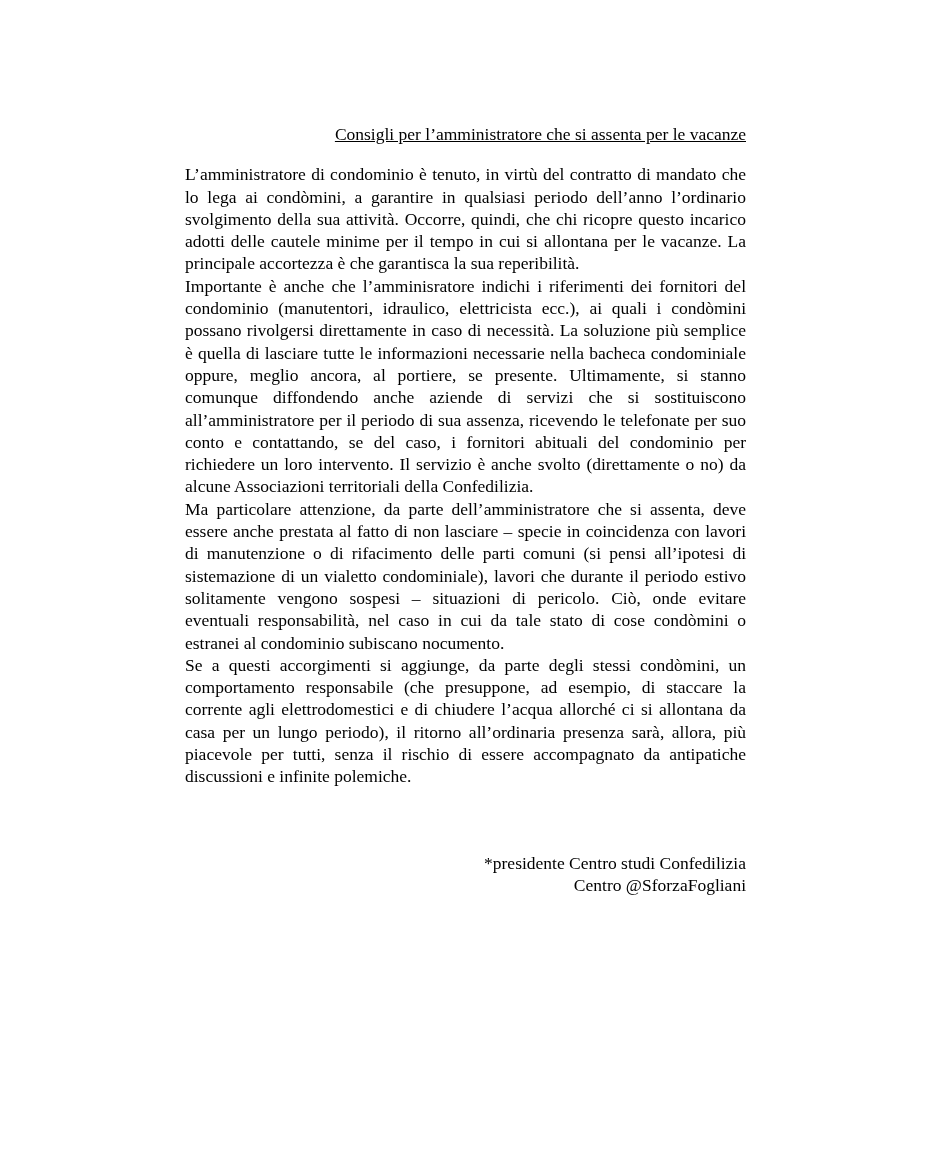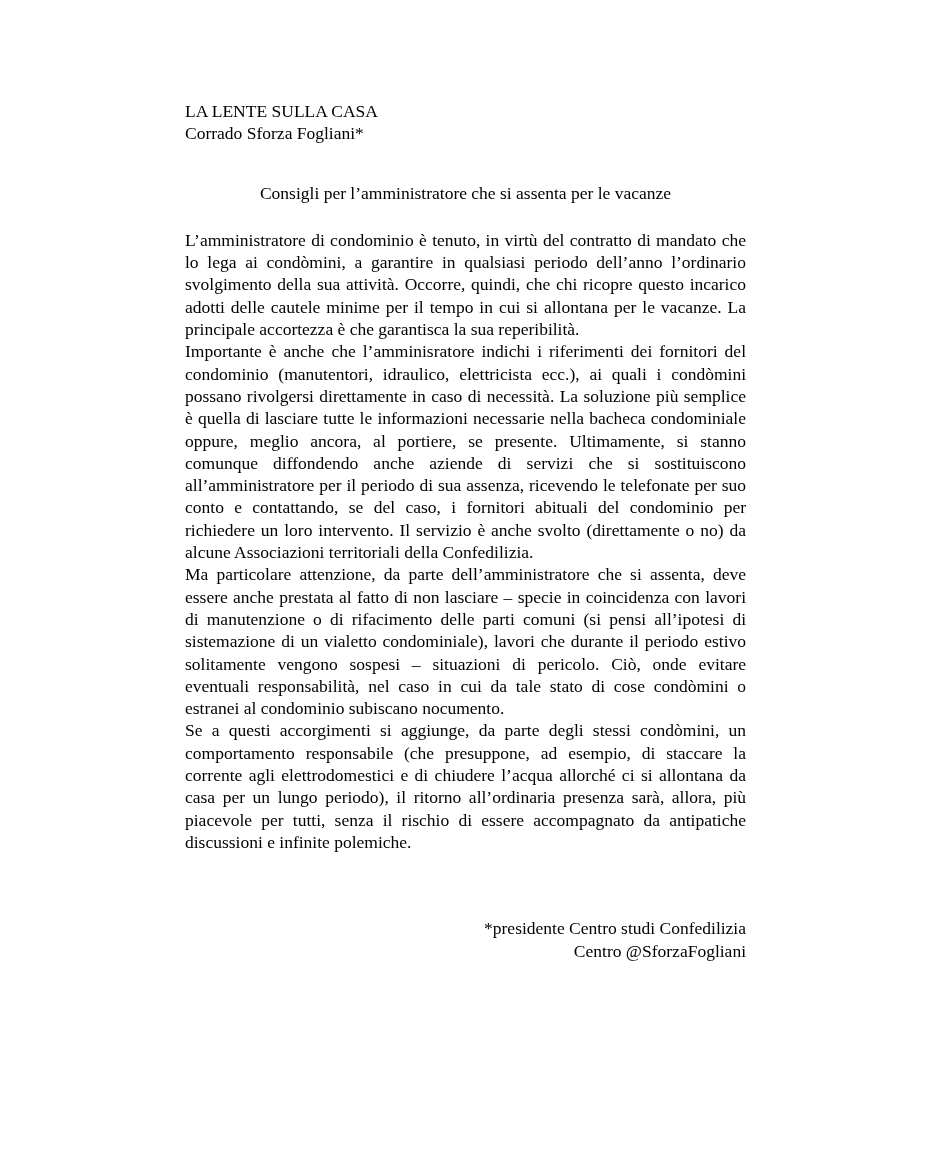--- a/index.html
+++ b/index.html
@@ -22,47 +22,44 @@
     font-family: "Liberation Serif", "DejaVu Serif", serif;
     font-size: 17.5px;
     line-height: 22.3px;
     -webkit-font-smoothing: antialiased;
   }
   .title-block div {
     text-align: left;
     white-space: nowrap;
   }
   .subtitle {
-    margin-top: 37px;
-    text-align: center;
+    margin-top: 23px;
+    text-align: right;
     white-space: nowrap;
+    text-decoration: underline;
   }
   .body-text {
-    margin-top: 25px;
+    margin-top: 18px;
   }
   .body-text p {
     margin: 0;
     padding: 0;
     text-align: justify;
     text-justify: inter-word;
   }
   .signature {
     margin-top: 64px;
     text-align: right;
   }
 </style>
 </head>
 <body>
 
 <div class="page">
 
-  <div class="title-block">
-    <div>LA LENTE SULLA CASA</div>
-    <div>Corrado Sforza Fogliani*</div>
-  </div>
 
   <div class="subtitle">Consigli per l’amministratore che si assenta per le vacanze</div>
 
   <div class="body-text">
     <p>L’amministratore di condominio è tenuto, in virtù del contratto di mandato che lo lega ai condòmini, a garantire in qualsiasi periodo dell’anno l’ordinario svolgimento della sua attività. Occorre, quindi, che chi ricopre questo incarico adotti delle cautele minime per il tempo in cui si allontana per le vacanze. La principale accortezza è che garantisca la sua reperibilità.</p>
     <p>Importante è anche che l’amminisratore indichi i riferimenti dei fornitori del condominio (manutentori, idraulico, elettricista ecc.), ai quali i condòmini possano rivolgersi direttamente in caso di necessità. La soluzione più semplice è quella di lasciare tutte le informazioni necessarie nella bacheca condominiale oppure, meglio ancora, al portiere, se presente. Ultimamente, si stanno comunque diffondendo anche aziende di servizi che si sostituiscono all’amministratore per il periodo di sua assenza, ricevendo le telefonate per suo conto e contattando, se del caso, i fornitori abituali del condominio per richiedere un loro intervento. Il servizio è anche svolto (direttamente o no) da alcune Associazioni territoriali della Confedilizia.</p>
     <p>Ma particolare attenzione, da parte dell’amministratore che si assenta, deve essere anche prestata al fatto di non lasciare – specie in coincidenza con lavori di manutenzione o di rifacimento delle parti comuni (si pensi all’ipotesi di sistemazione di un vialetto condominiale), lavori che durante il periodo estivo solitamente vengono sospesi – situazioni di pericolo. Ciò, onde evitare eventuali responsabilità, nel caso in cui da tale stato di cose condòmini o estranei al condominio subiscano nocumento.</p>
     <p>Se a questi accorgimenti si aggiunge, da parte degli stessi condòmini, un comportamento responsabile (che presuppone, ad esempio, di staccare la corrente agli elettrodomestici e di chiudere l’acqua allorché ci si allontana da casa per un lungo periodo), il ritorno all’ordinaria presenza sarà, allora, più piacevole per tutti, senza il rischio di essere accompagnato da antipatiche discussioni e infinite polemiche.</p>
   </div>
 

